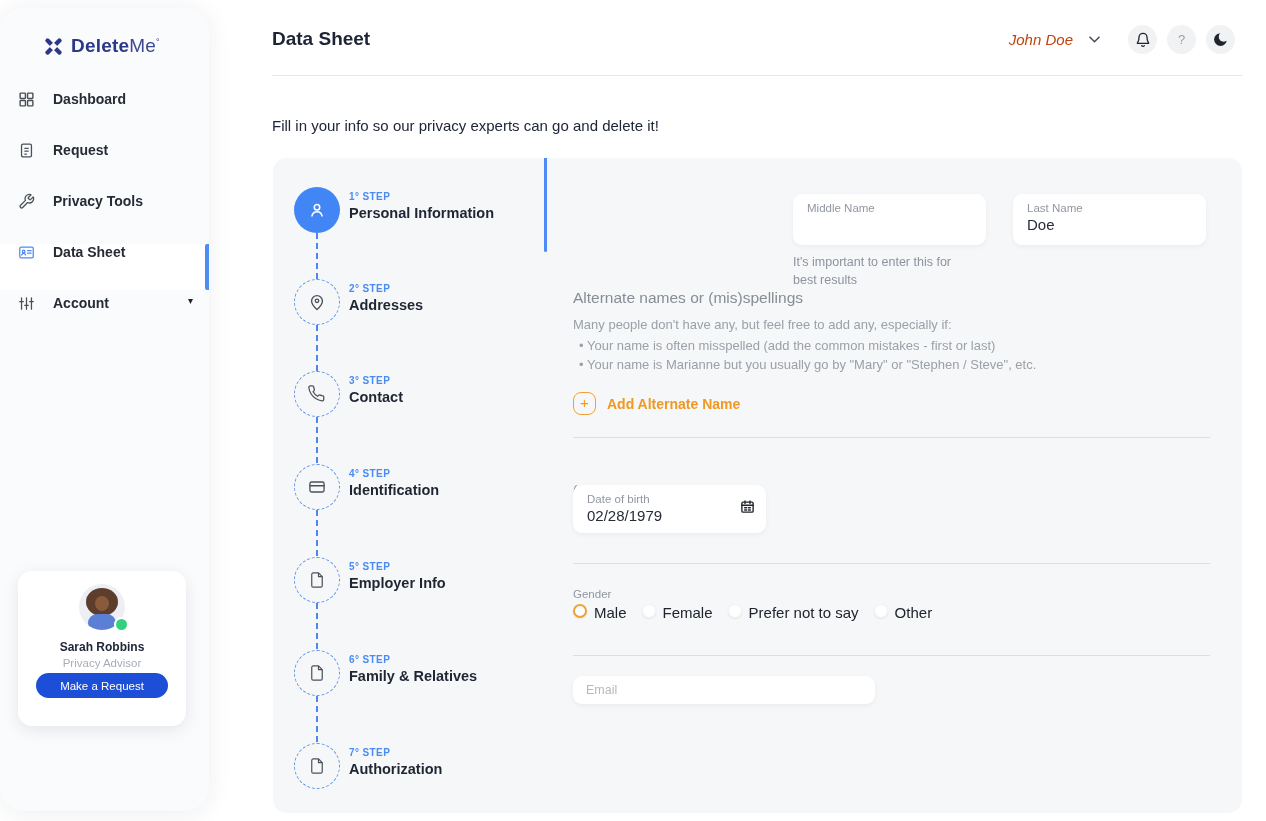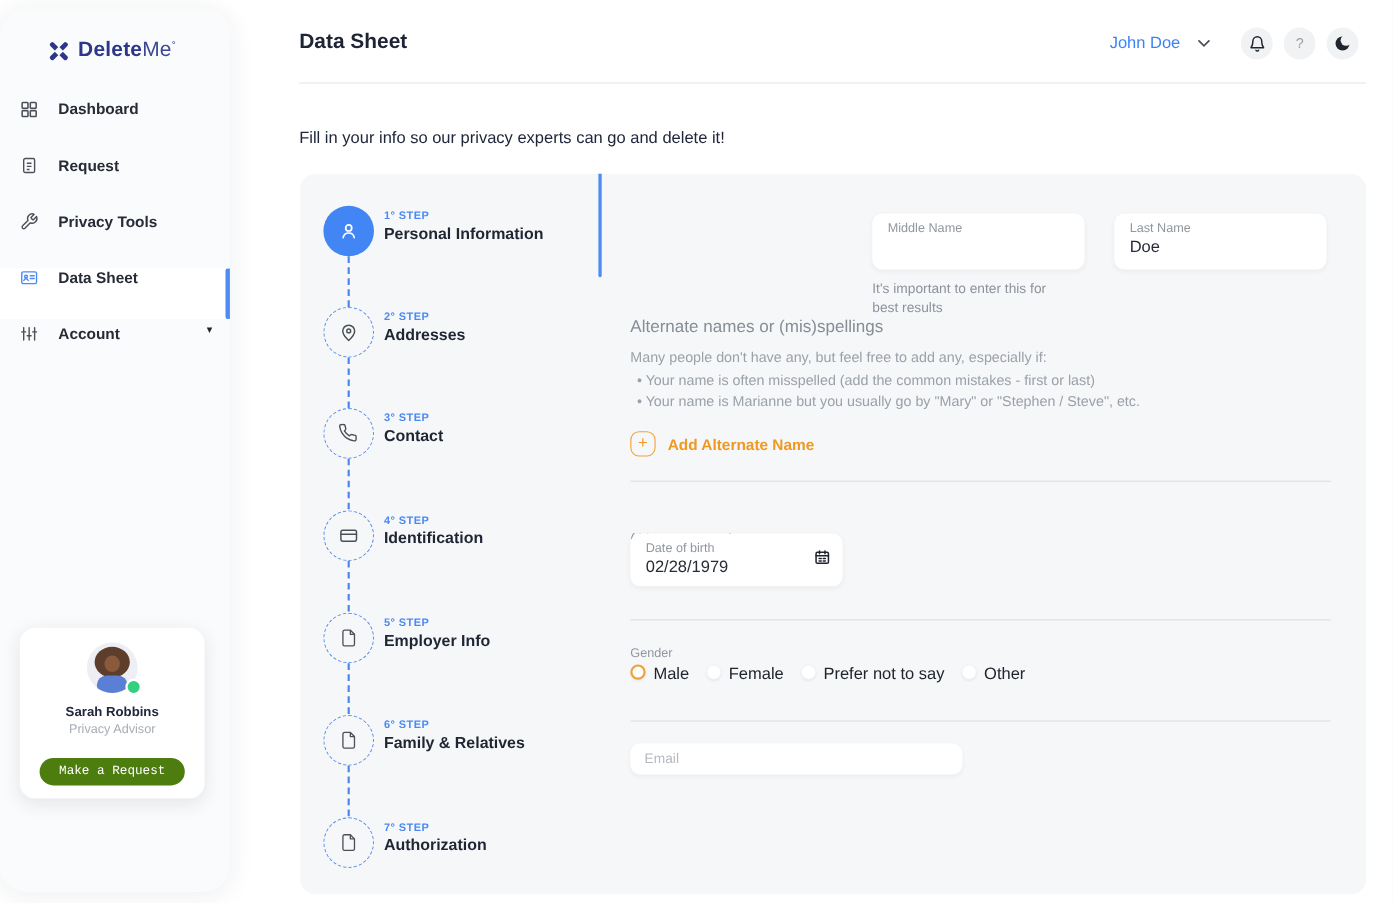--- a/index.html
+++ b/index.html
@@ -43,30 +43,30 @@
   .avatar-wrap { position:absolute; left:61px; top:13px; width:46px; height:46px; }
   .avatar { width:46px; height:46px; border-radius:50%; background:#edeff4; overflow:hidden; position:relative; }
   .avatar .hair  { position:absolute; left:7px; top:4px; width:32px; height:28px; border-radius:50%; background:#5d3d2c; }
   .avatar .face  { position:absolute; left:16px; top:12px; width:14px; height:15px; border-radius:50%; background:#8a5a3b; }
   .avatar .shirt { position:absolute; left:9px; top:30px; width:28px; height:18px; border-radius:9px; background:#5b7fd4; }
   .status-dot { position:absolute; right:-4px; bottom:-2px; width:15px; height:15px; border-radius:50%;
     background:#33d07f; border:2px solid #ffffff; }
   .advisor-name { position:absolute; top:69px; width:100%; font-size:12px; font-weight:700; color:#20273a; }
   .advisor-role { position:absolute; top:86px; width:100%; font-size:11.5px; color:#a7adb6; }
   .request-btn {
-    position:absolute; left:18px; top:118px; width:132px; height:25px;
-    background:#4d7c0f; border:none; border-radius:13px; color:#ffffff;
-    font-size:11.5px; font-family:Liberation Mono, monospace; cursor:pointer;
+    position:absolute; left:18px; top:102px; width:132px; height:25px;
+    background:#1d4ed8; border:none; border-radius:13px; color:#ffffff;
+    font-size:11.5px; font-family:Liberation Sans, sans-serif; cursor:pointer;
   }
 
   
   .page-title { position:absolute; left:272px; top:28px; font-size:19px; font-weight:700; color:#1e2435; }
   .header-right { position:absolute; right:31px; top:25px; display:flex; align-items:center; gap:10px; }
   .user-menu { display:flex; align-items:center; gap:16px; margin-right:18px; cursor:pointer; }
-  .user-name { font-size:15px; color:#3b82f6; }
+  .user-name { font-size:15px; color:#c2410c;font-style:italic; }
   .icon-circle {
     width:29px; height:29px; border-radius:50%; background:#f1f2f3;
     display:flex; align-items:center; justify-content:center; cursor:pointer;
   }
   .help-glyph { font-size:13px; color:#9aa0a8; }
   .header-divider { position:absolute; left:272px; top:75px; width:970px; height:1px; background:#e5e7ea; }
   .page-subtitle { position:absolute; left:272px; top:117px; font-size:15px; color:#20273a; }
 
   
   .panel {

